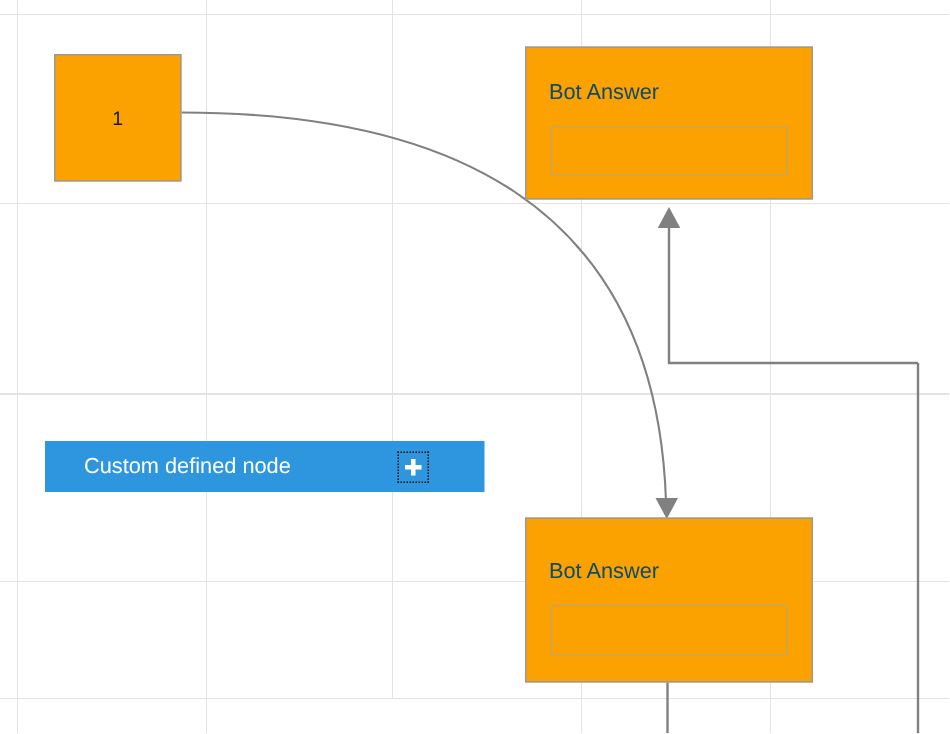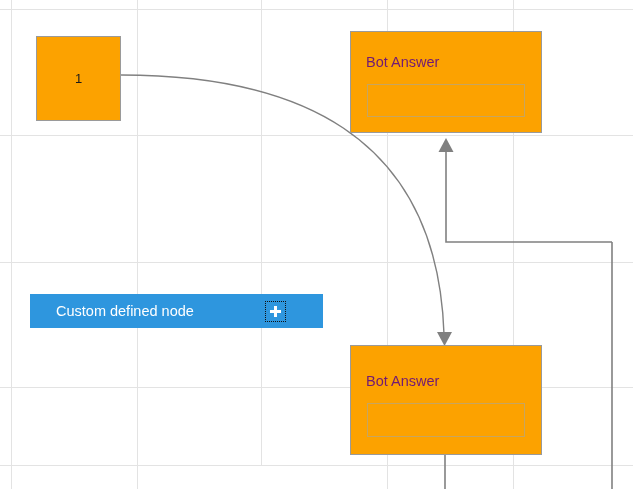--- a/index.html
+++ b/index.html
@@ -58,21 +58,21 @@
   }
   .node-bot-bottom {
     top: 345px;
     height: 110px;
   }
   .node-title {
     position: absolute;
     left: 15px;
     top: 23px;
     font-size: 14.5px;
-    color: #701a75;
+    color: #0c4a6e;
     font-family: "Liberation Sans", sans-serif;
     line-height: 1;
     white-space: nowrap;
   }
   .node-slot {
     position: absolute;
     left: 16px;
     right: 16px;
     top: 52px;
     height: 33px;

